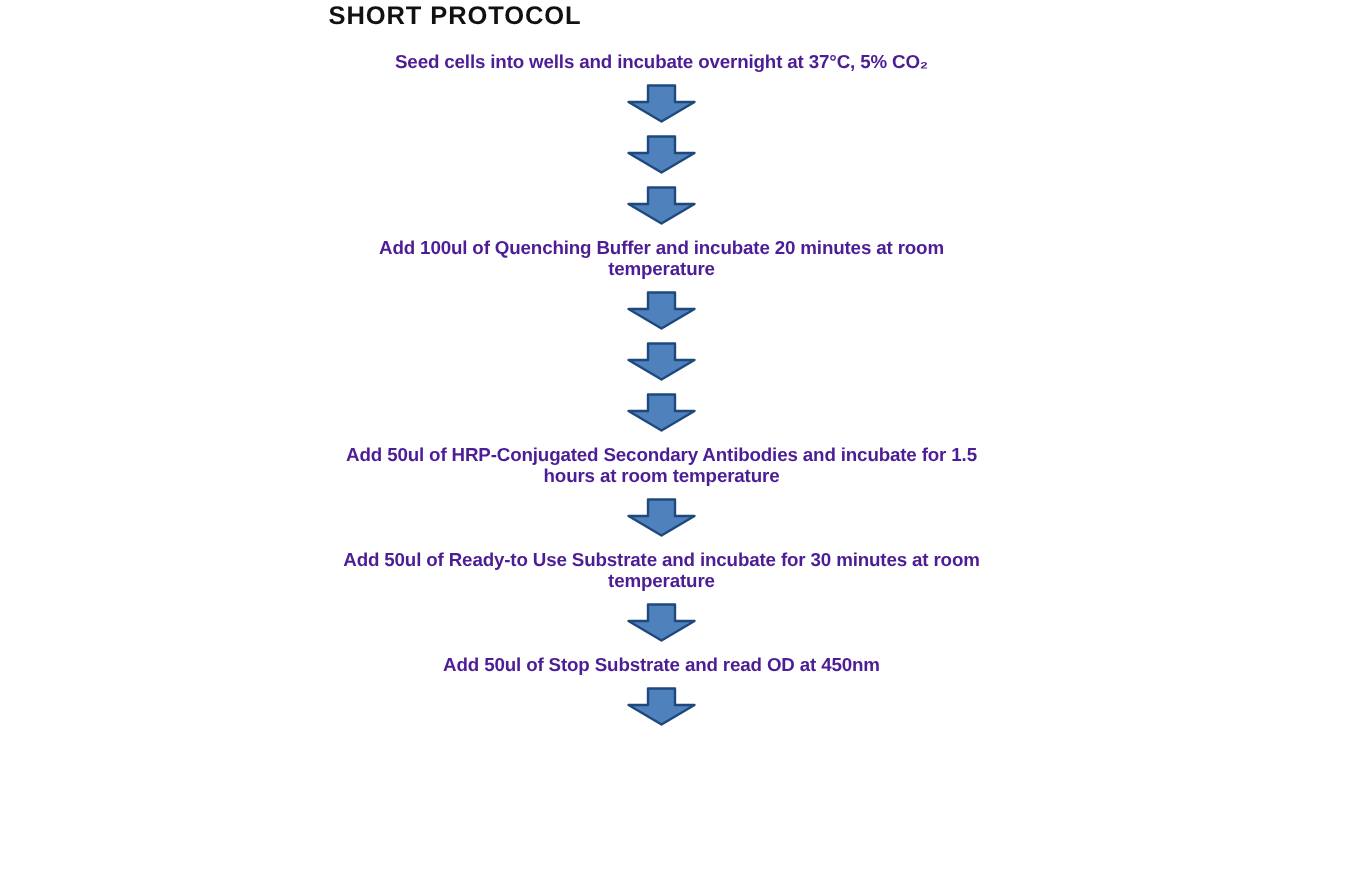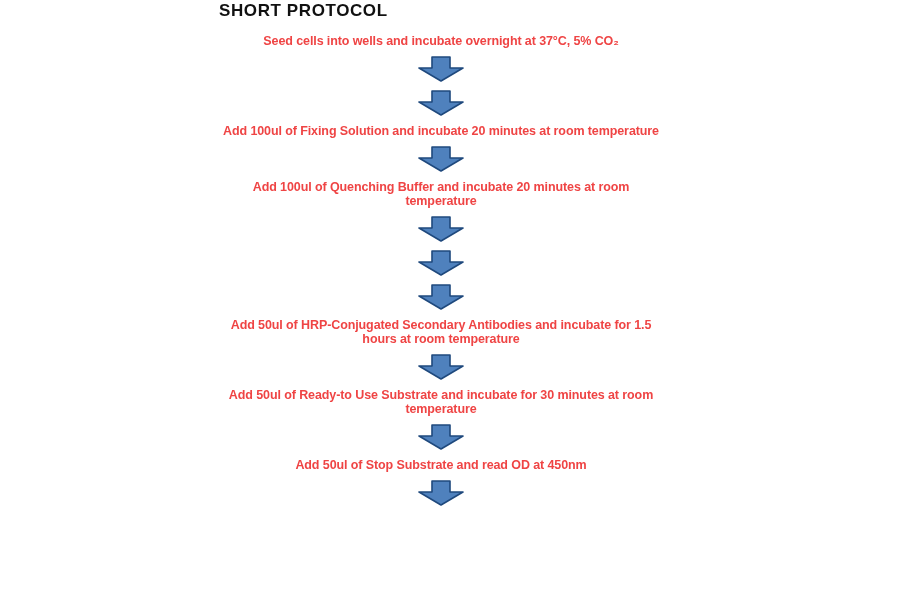--- a/index.html
+++ b/index.html
@@ -34,21 +34,21 @@
     width: 882px;
     display: flex;
     flex-direction: column;
     align-items: center;
     gap: 8px;
   }
   .step {
     font-size: 12.5px;
     font-weight: 700;
     line-height: 14px;
-    color: #ef4444;
+    color: #4c1d95;
     text-align: center;
     white-space: pre-line;
     letter-spacing: -0.1px;
   }
   .arrow {
     display: block;
     height: 26px;
   }
   .arrow svg { display: block; }
 </style>
@@ -69,21 +69,20 @@
       </svg>
     </span>
 
 
     <span class="arrow">
       <svg width="46" height="26" viewBox="0 0 46 26">
         <polygon points="14,1 32,1 32,12 45,12 23,25 1,12 14,12" stroke-width="1.6" stroke-linejoin="round" fill="#4f81bd" stroke="#1f497d"></polygon>
       </svg>
     </span>
 
-    <div class="step">Add 100ul of Fixing Solution and incubate 20 minutes at room temperature</div>
 
     <span class="arrow">
       <svg width="46" height="26" viewBox="0 0 46 26">
         <polygon points="14,1 32,1 32,12 45,12 23,25 1,12 14,12" stroke-width="1.6" stroke-linejoin="round" fill="#4f81bd" stroke="#1f497d"></polygon>
       </svg>
     </span>
 
     <div class="step">Add 100ul of Quenching Buffer and incubate 20 minutes at room
 temperature</div>
 

